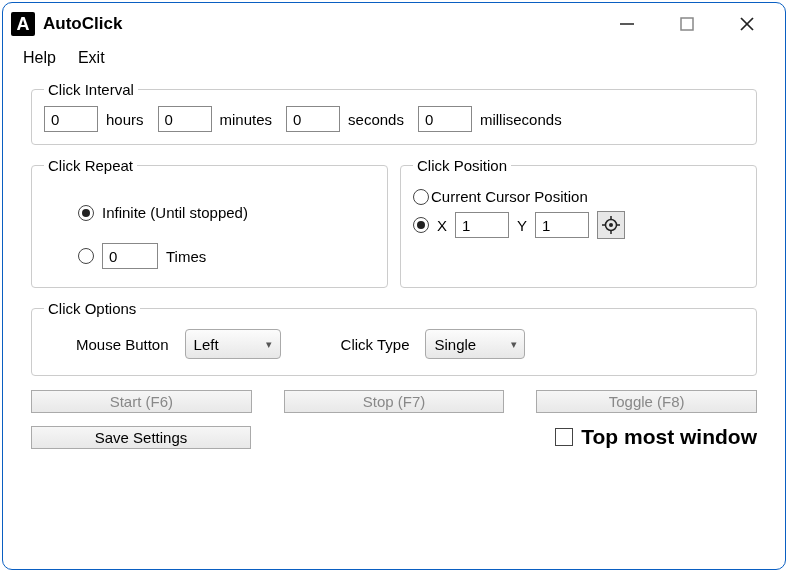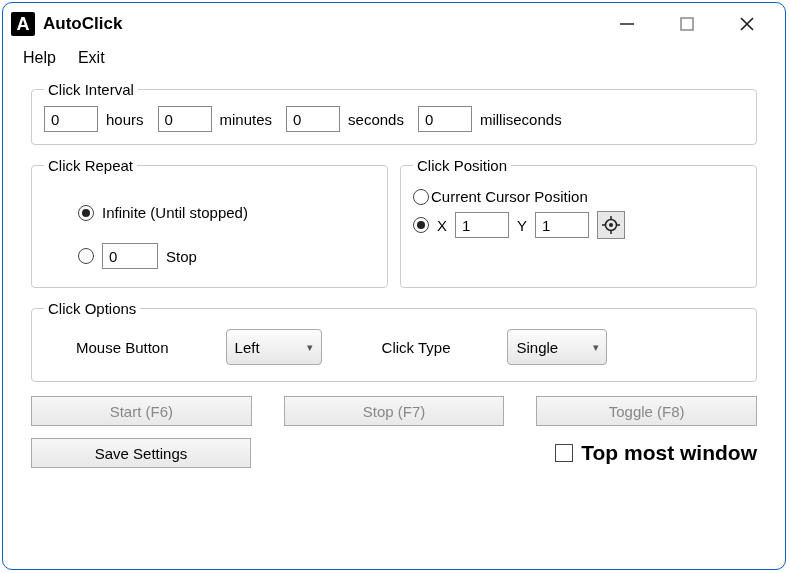--- a/index.html
+++ b/index.html
@@ -52,31 +52,30 @@
 
   .target-btn {
     width:28px; height:28px; border:1px solid #888; background:#e7e7e7; display:flex;
     align-items:center; justify-content:center;
   }
 
   .options-row { display:flex; align-items:center; gap:16px; padding:4px 32px; font-size:15px; }
   .options-row .lbl2 { }
   .select {
     border:1px solid #aaa; border-radius:4px; background:linear-gradient(#fcfcfc,#e7e7e7);
-    height:36px; padding:2px 8px; font-size:15px; display:flex; align-items:center; gap:10px;
+    height:30px; padding:2px 8px; font-size:15px; display:flex; align-items:center; gap:10px;
     cursor:default;
-    margin-left:41px;
   }
   .select .caret { font-size:11px; color:#555; }
   .sel-mb { width:96px; }
   .sel-ct { width:100px; }
 
   .btn-row { display:flex; gap:32px; margin-top:14px; }
   .btn {
-    flex:1; height:30px; border:1px solid #aaa; background:linear-gradient(#f6f6f6,#e8e8e8);
+    flex:1; height:23px; border:1px solid #aaa; background:linear-gradient(#f6f6f6,#e8e8e8);
     display:flex; align-items:center; justify-content:center; font-size:15px; cursor:default;
   }
   .btn.disabled { color:#888; }
   .btn-row2 .btn { flex:0 0 220px; }
   .check-row { display:flex; align-items:center; gap:8px; font-size:21px; margin-left:auto;font-weight:bold; }
   .checkbox { width:18px; height:18px; border:1.5px solid #444; background:#fff; }
 
   .pos-radio { width:16px; height:16px; border:1.5px solid #444; border-radius:50%; display:inline-flex; align-items:center; justify-content:center; }
   .pos-radio.checked::after { content:""; width:8px; height:8px; background:#222; border-radius:50%; }
 
@@ -135,21 +134,21 @@
     <div class="two-col">
       <fieldset>
         <legend>Click Repeat</legend>
         <div class="radio-row">
           <span class="radio checked"></span>
           <span>Infinite (Until stopped)</span>
         </div>
         <div class="radio-row">
           <span class="radio"></span>
           <input type="text" value="0" style="">
-          <span>Stop</span>
+          <span>Times</span>
         </div>
       </fieldset>
 
       <fieldset>
         <legend>Click Position</legend>
         <div class="pos-row1">
           <span class="pos-radio"></span>
           <span>Current Cursor Position</span>
         </div>
         <div class="pos-row2">

